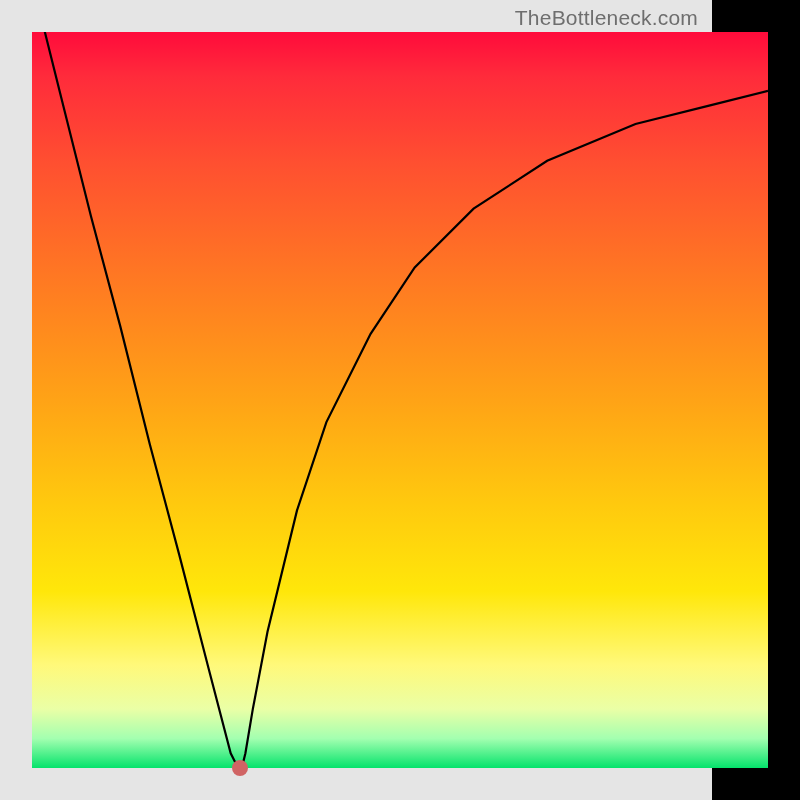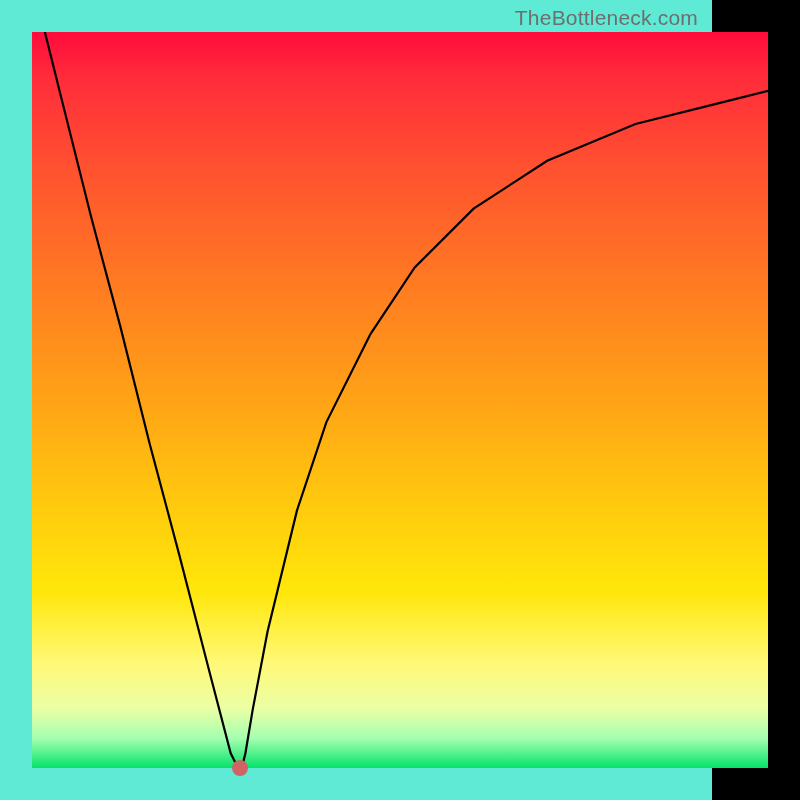--- a/index.html
+++ b/index.html
@@ -8,21 +8,21 @@
     width: 800px;
     height: 800px;
     background: #000;
     font-family: Arial, Helvetica, sans-serif;
     overflow: hidden;
   }
   .frame {
     position: relative;
     width: 712px;
     height: 800px;
-    background: #5eead4;
+    background: #e5e5e5;
   }
   .plot-area {
     position: absolute;
     left: 32px;
     top: 32px;
     width: 736px;
     height: 736px;
     
     background: linear-gradient(
       to bottom,

